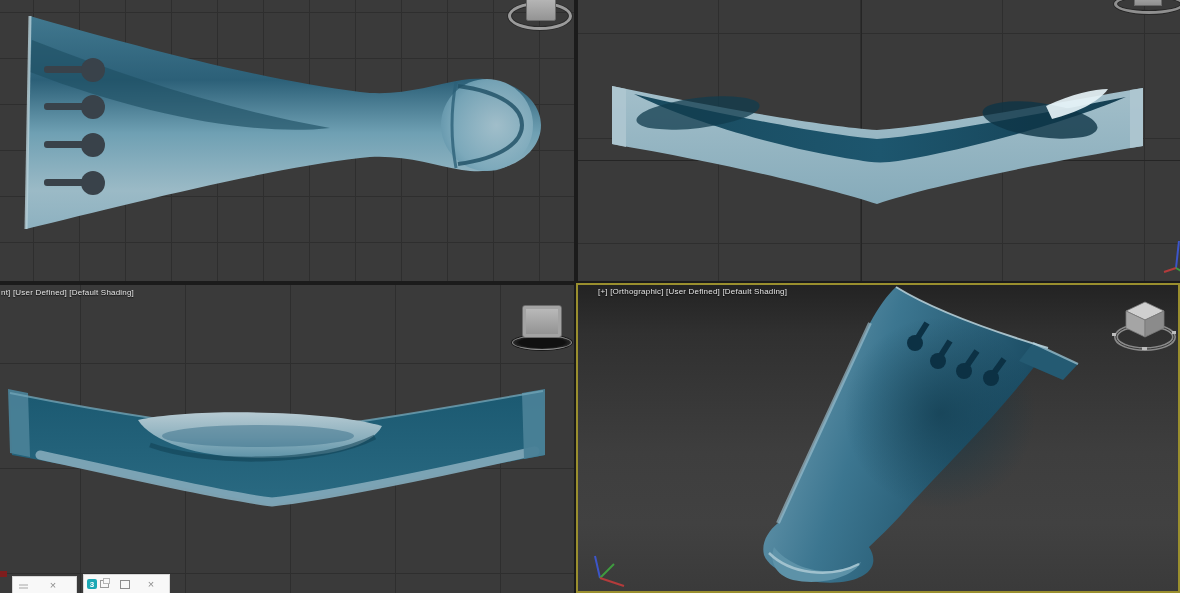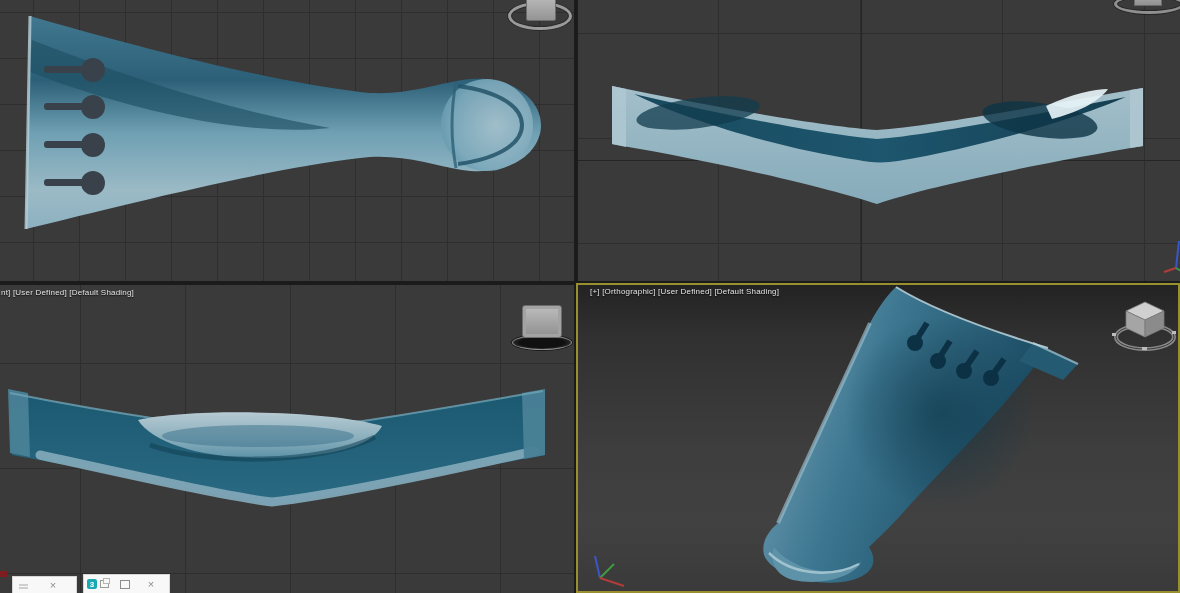--- a/index.html
+++ b/index.html
@@ -24,21 +24,21 @@
     background:linear-gradient(180deg,#232323 0%,#303030 16%,#3e3e3e 55%,#414141 78%,#3a3a3a 100%);
   }
   .major-h{position:absolute;left:0;width:100%;height:1px;background:var(--grid-line-major,#272727);}
   .major-v{position:absolute;top:0;height:100%;width:1px;background:var(--grid-line-major,#272727);}
   .vp-label{
     position:absolute;z-index:5;font-size:8px;line-height:9px;
     color:var(--label-text,#e4e4e4);letter-spacing:.2px;white-space:nowrap;
     text-shadow:0 1px 1px rgba(0,0,0,.8);cursor:default;
   }
   .vp-bl .vp-label{left:1px;top:3px;text-align:center;}
-  .vp-br .vp-label{left:12px;top:2px;}
+  .vp-br .vp-label{left:20px;top:2px;}
   svg{position:absolute;left:0;top:0;display:block;}
   
   .cube-flat{
     position:absolute;left:522px;top:20px;width:38px;height:31px;border-radius:3px;
     background:linear-gradient(180deg,#bdbdbd,#8f8f8f);
     border:1px solid #6c6c6c;box-shadow:inset 0 0 0 3px #a3a3a3;z-index:4;
   }
   .cube-ring{
     position:absolute;left:512px;top:50px;width:58px;height:13px;border-radius:50%;
     background:radial-gradient(ellipse at center,#101010 55%,#2a2a2a 70%);

